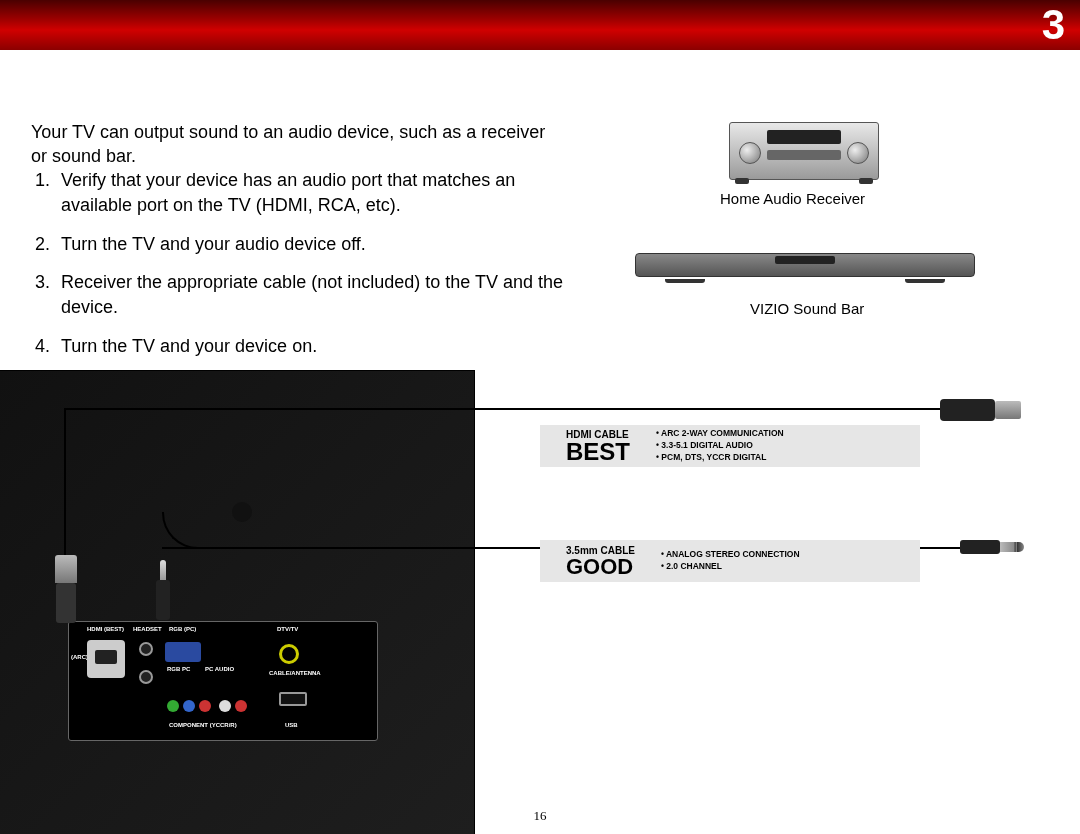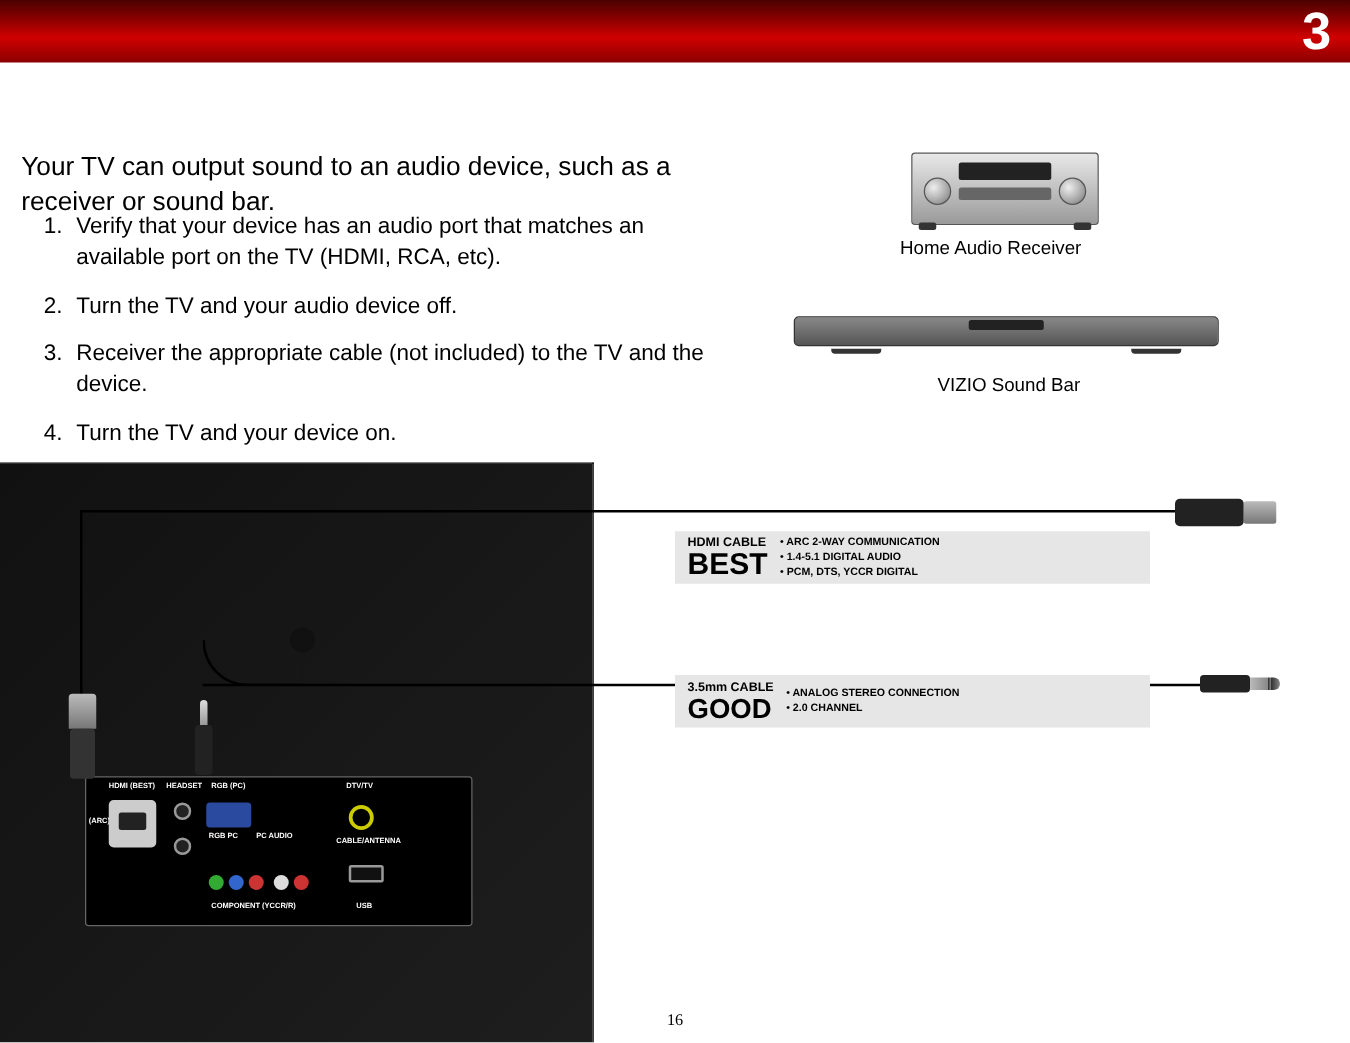--- a/index.html
+++ b/index.html
@@ -1,21 +1,21 @@
 <!DOCTYPE html>
 <html><head>
 <meta charset="utf-8">
 <style>
   * { box-sizing: border-box; margin: 0; padding: 0; }
   html, body { width: 1080px; height: 834px; font-family: Arial, Helvetica, sans-serif; background:#fff; }
   .page { position:relative; width:1080px; height:834px; overflow:hidden; }
   .header { position:absolute; top:0; left:0; width:1080px; height:50px; background:linear-gradient(#4a0000,#a00000 40%,#d00000 60%,#8b0000); }
   .chapter { position:absolute; right:15px; top:0; color:#fff; font-size:42px; font-weight:700; line-height:50px; }
   .heading { position:absolute; left:35px; top:88px; font-size:19px; font-weight:700; letter-spacing:0.5px; }
-  .intro { position:absolute; left:17px; top:120px; width:530px; font-size:21px; line-height:1.35; }
+  .intro { position:absolute; left:31px; top:120px; width:530px; font-size:18px; line-height:1.35; }
   ol.steps { position:absolute; left:55px; top:168px; width:530px; font-size:18px; line-height:1.38; }
   ol.steps li { margin-bottom:14px; padding-left:6px; }
   .label-receiver { position:absolute; left:720px; top:190px; font-size:15px; }
   .label-soundbar { position:absolute; left:750px; top:300px; font-size:15px; }
   .pagenum { position:absolute; left:50%; transform:translateX(-50%); bottom:10px; font-size:13px;font-family:Liberation Serif, serif; }
 
   
   .receiver { position:absolute; left:729px; top:112px; width:150px; height:68px; }
   .receiver .body { position:absolute; left:0; top:10px; width:150px; height:58px; background:linear-gradient(#e8e8e8,#9a9a9a); border:1px solid #555; border-radius:3px; }
   .receiver .foot { position:absolute; bottom:-4px; width:14px; height:6px; background:#333; border-radius:2px; }
@@ -64,21 +64,21 @@
   .aux-conn-tv .body{width:14px;height:40px;background:#222;border-radius:3px;}
   .aux-bead{position:absolute;left:232px;top:502px;width:20px;height:20px;background:#111;border-radius:50%;}
   .aux-wire-h{position:absolute;left:162px;top:547px;width:798px;height:2px;background:#000;}
   .aux-curve{position:absolute;left:162px;top:512px;width:80px;height:37px;border-left:2px solid #000;border-bottom:2px solid #000;border-bottom-left-radius:36px;}
   .aux-conn-right{position:absolute;left:960px;top:535px;width:70px;height:24px;}
   .aux-conn-right .body{position:absolute;left:0;top:5px;width:40px;height:14px;background:#222;border-radius:3px;}
   .aux-conn-right .tip{position:absolute;left:40px;top:7px;width:24px;height:10px;background:linear-gradient(90deg,#bbb,#888 60%,#333 61%,#888 70%,#333 71%,#888);border-radius:0 5px 5px 0;}
 
   
   .infobox { position:absolute; background:#e6e6e6; display:flex; align-items:center; }
-  .infobox .left { padding:6px 10px; }
+  .infobox .left { padding:6px 26px; }
   .infobox .cablelbl { font-size:10px; font-weight:700; }
   .infobox .rating { font-size:24px; font-weight:800; line-height:1; }
   .infobox ul { list-style:none; font-size:8.5px; font-weight:700; line-height:1.4; padding:4px 10px 4px 0;}
   .infobox ul li::before { content:"• "; }
   .ib1 { left:540px; top:425px; width:380px; height:42px; }
   .ib2 { left:540px; top:540px; width:380px; height:42px; }
   .ib2 .rating { font-size:22px; }
 </style>
 </head>
 <body>
@@ -165,21 +165,21 @@
       <div class="tip"></div>
     </div>
 
   <div class="infobox ib1">
     <div class="left">
       <div class="cablelbl">HDMI CABLE</div>
       <div class="rating">BEST</div>
     </div>
     <ul>
       <li>ARC 2-WAY COMMUNICATION</li>
-      <li>1.4-5.1 DIGITAL AUDIO</li>
+      <li>3.3-5.1 DIGITAL AUDIO</li>
       <li>PCM, DTS, YCCR DIGITAL</li>
     </ul>
   </div>
 
   <div class="infobox ib2">
     <div class="left">
       <div class="cablelbl">3.5mm CABLE</div>
       <div class="rating">GOOD</div>
     </div>
     <ul>

